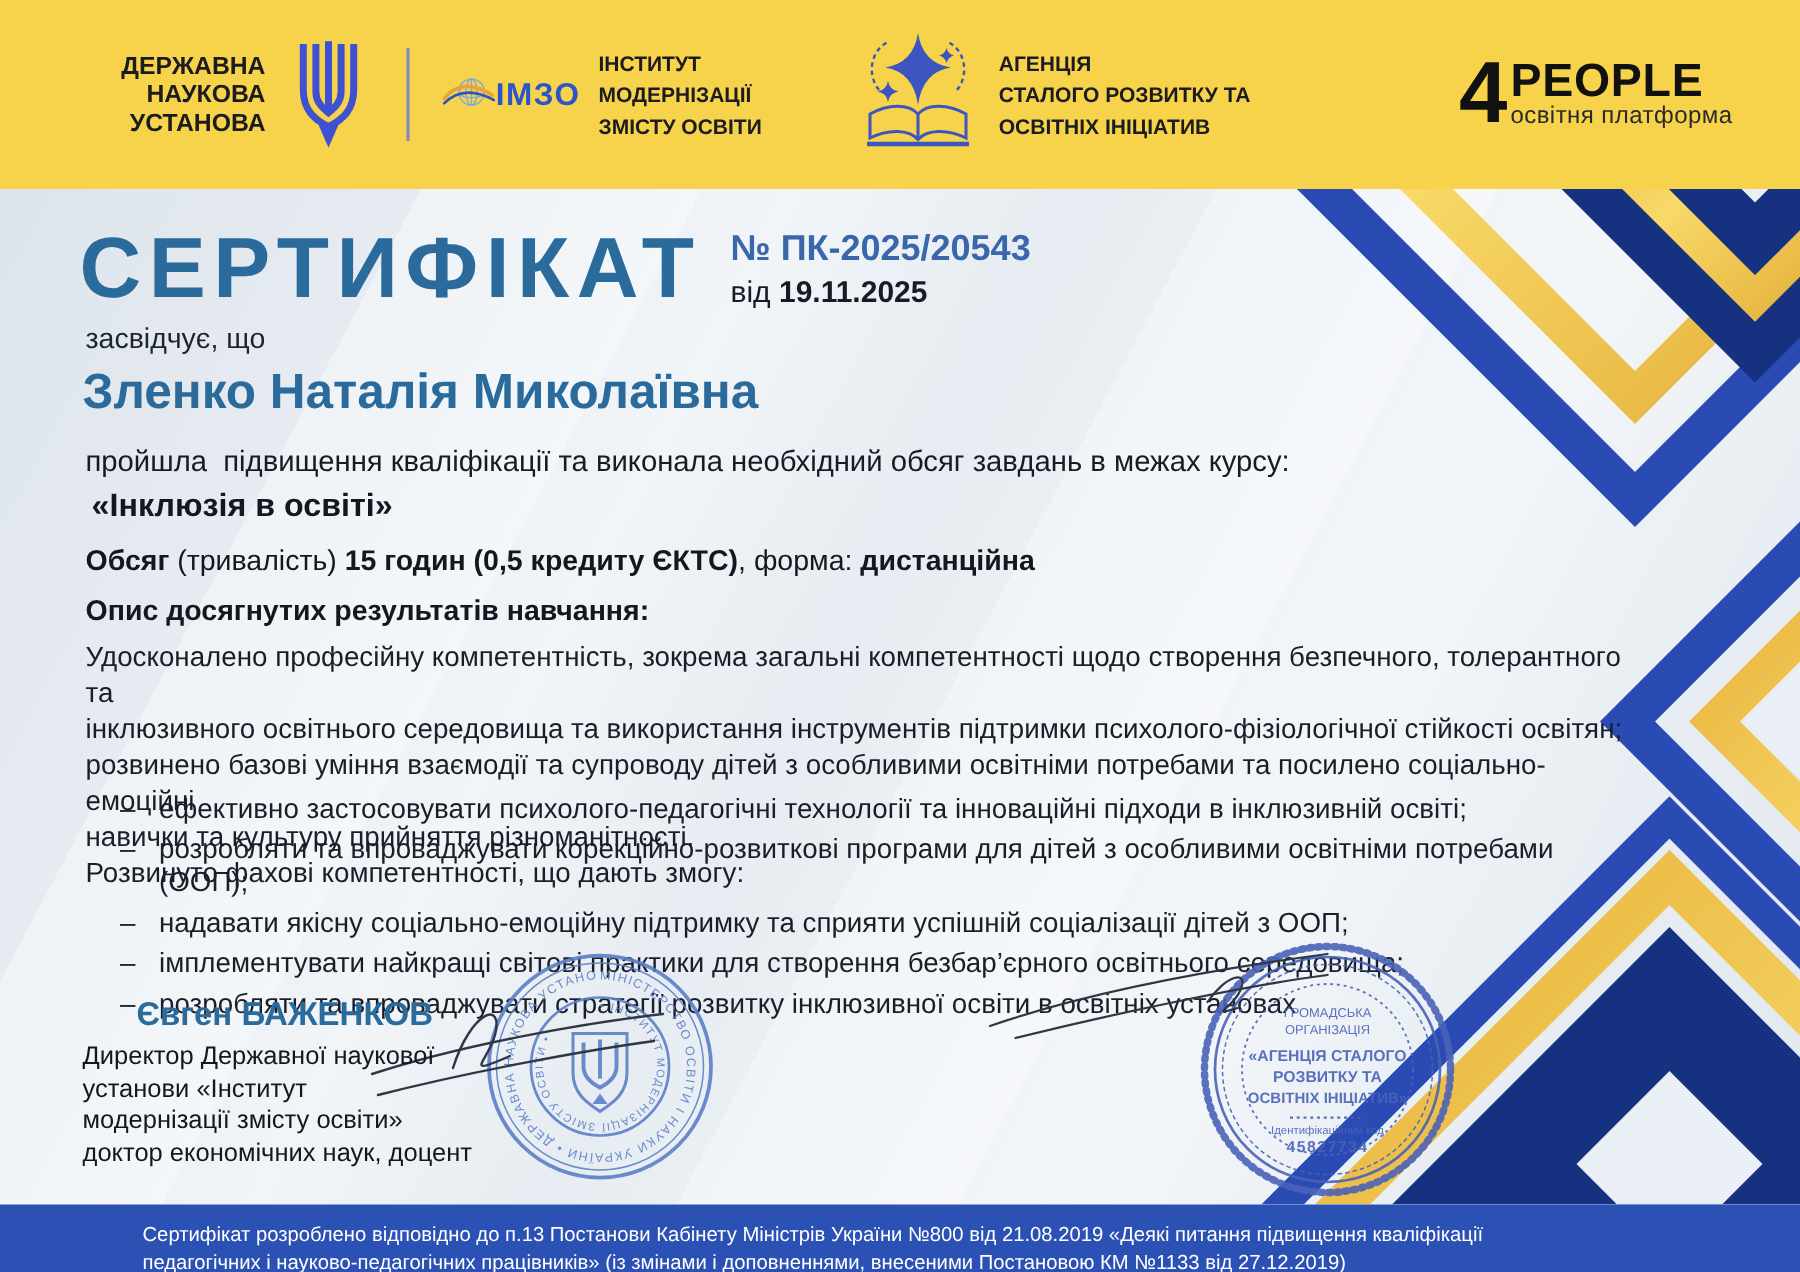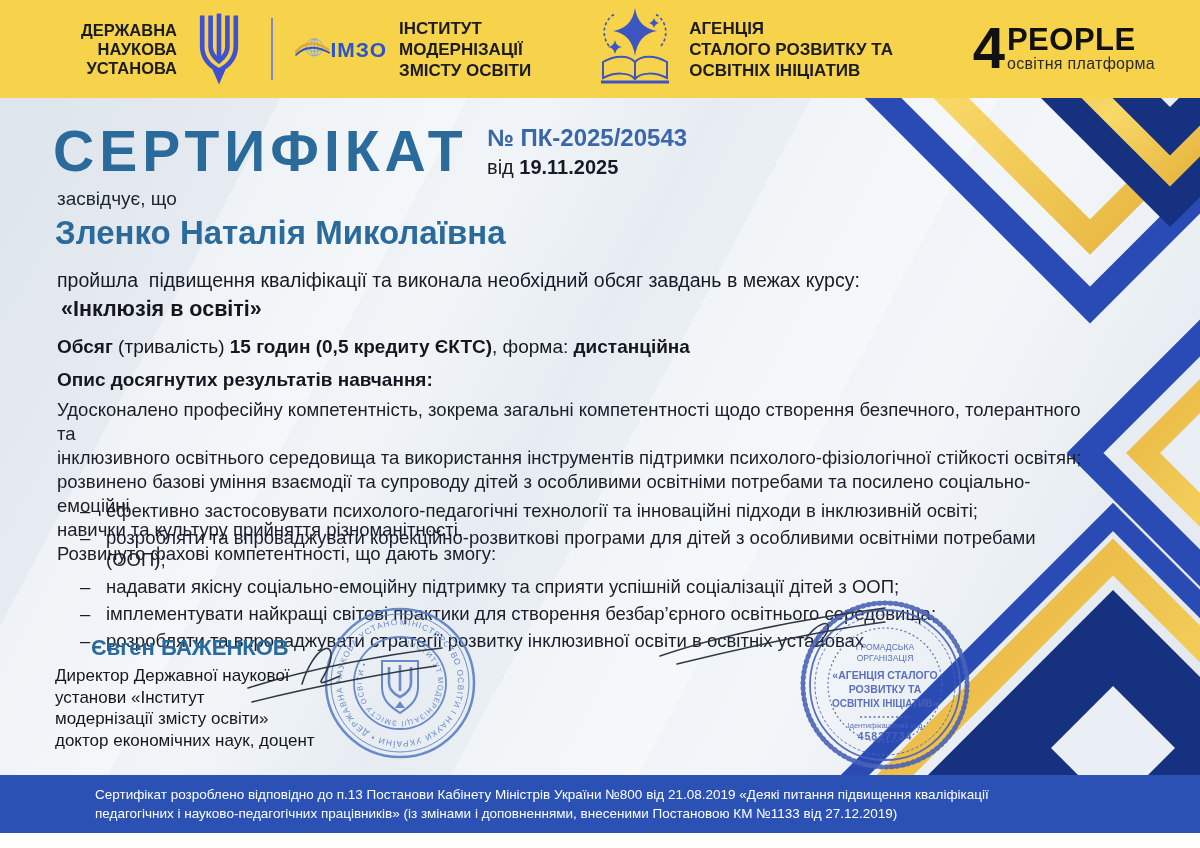--- a/index.html
+++ b/index.html
@@ -3,29 +3,29 @@
 <meta charset="utf-8">
 <style>
   html,body{margin:0;padding:0;}
   body{
     width:1200px;height:848px;position:relative;overflow:hidden;
     font-family:"Liberation Sans","DejaVu Sans",sans-serif;
     background:#ffffff;color:#1a202c;
   }
   
   .header{
-    height:98px;background:#f6d34b;display:flex;align-items:center;
+    height:126px;background:#f6d34b;display:flex;align-items:center;
     padding:0 45px;box-sizing:border-box;position:relative;z-index:3;
   }
   .org1{width:132px;text-align:right;font-weight:700;font-size:16.5px;line-height:19px;color:#1c1c1e;white-space:pre-line;}
   .trident-svg{margin-left:14px;}
   .hdr-sep{border-left:2px solid #7c89c9;height:62px;margin:0 22px 0 24px;}
   .imzo-logo{display:flex;flex-direction:row;align-items:center;width:92px;}
   .imzo-abbr{font-weight:800;font-size:21px;color:#2b55c8;letter-spacing:1px;margin-top:1px;}
-  .org-name{font-weight:700;font-size:17px;line-height:21px;color:#1c1c1e;white-space:pre-line;margin-left:12px;}
+  .org-name{font-weight:700;font-size:14px;line-height:21px;color:#1c1c1e;white-space:pre-line;margin-left:12px;}
   .agency-logo{margin-left:62px;}
   .brand{margin-left:auto;display:flex;align-items:flex-start;color:#111;}
   .brand-4{font-size:58px;font-weight:800;line-height:46px;}
   .brand-col{display:flex;flex-direction:column;margin-left:2px;}
   .brand-people{font-size:31px;font-weight:800;letter-spacing:.5px;line-height:30px;}
   .brand-sub{font-size:16px;color:#2a2a2a;margin-top:0;letter-spacing:.3px;}
   
   .main{
     position:relative;height:677px;overflow:hidden;
     background:linear-gradient(118deg,#dde4eb 0%,#e8edf2 22%,#f1f5f8 34%,#e6ecf1 46%,#eef2f6 58%,#f3f6f9 70%,#e7edf2 84%,#e2e8ee 100%);

